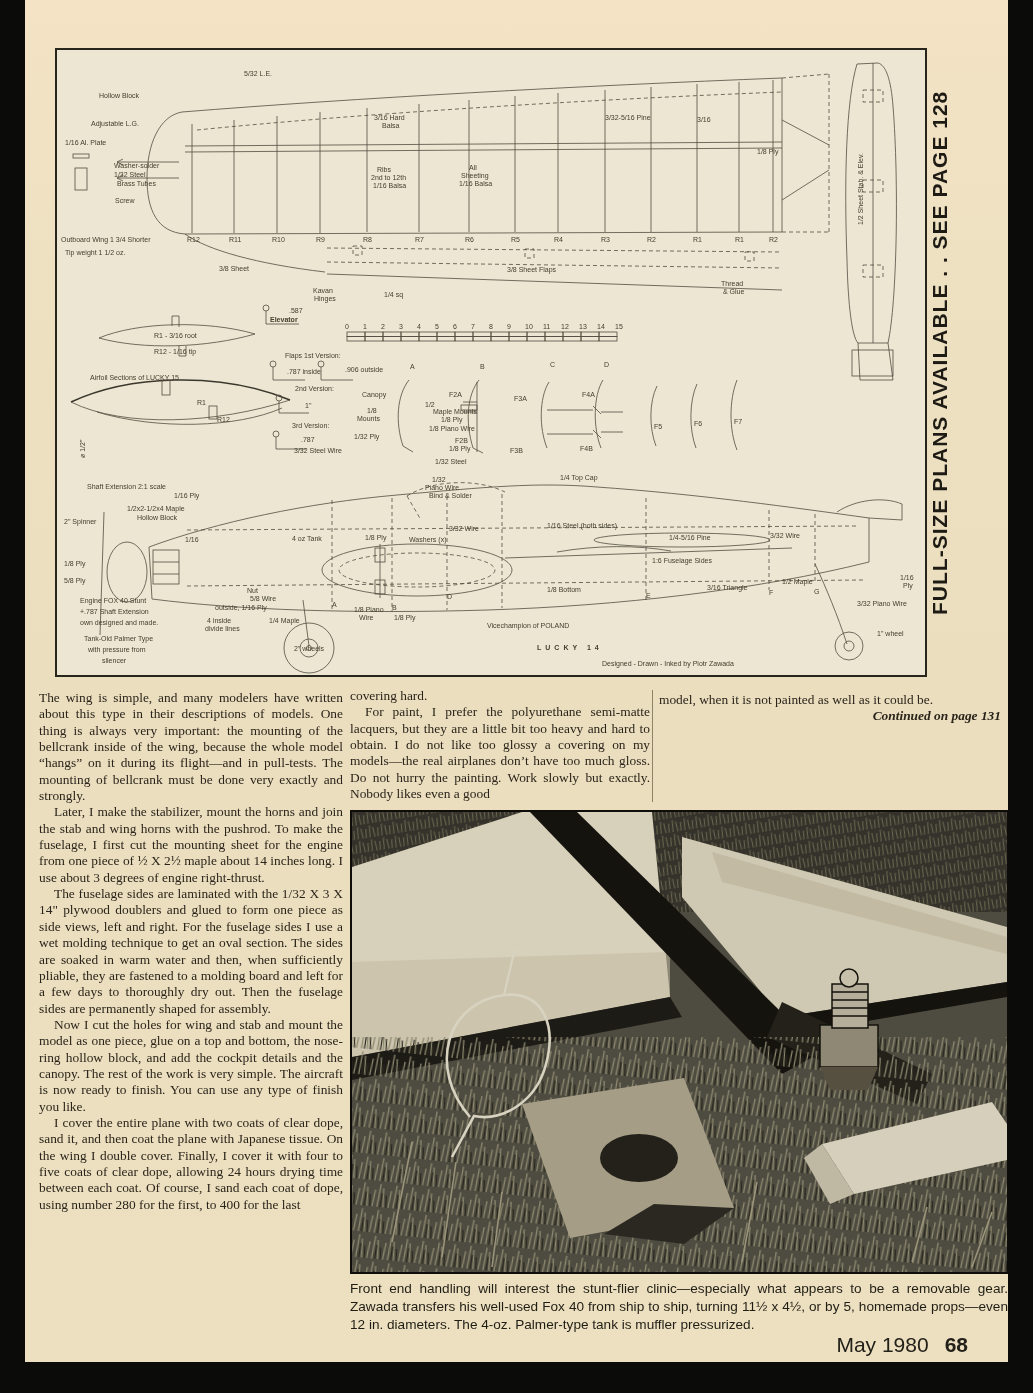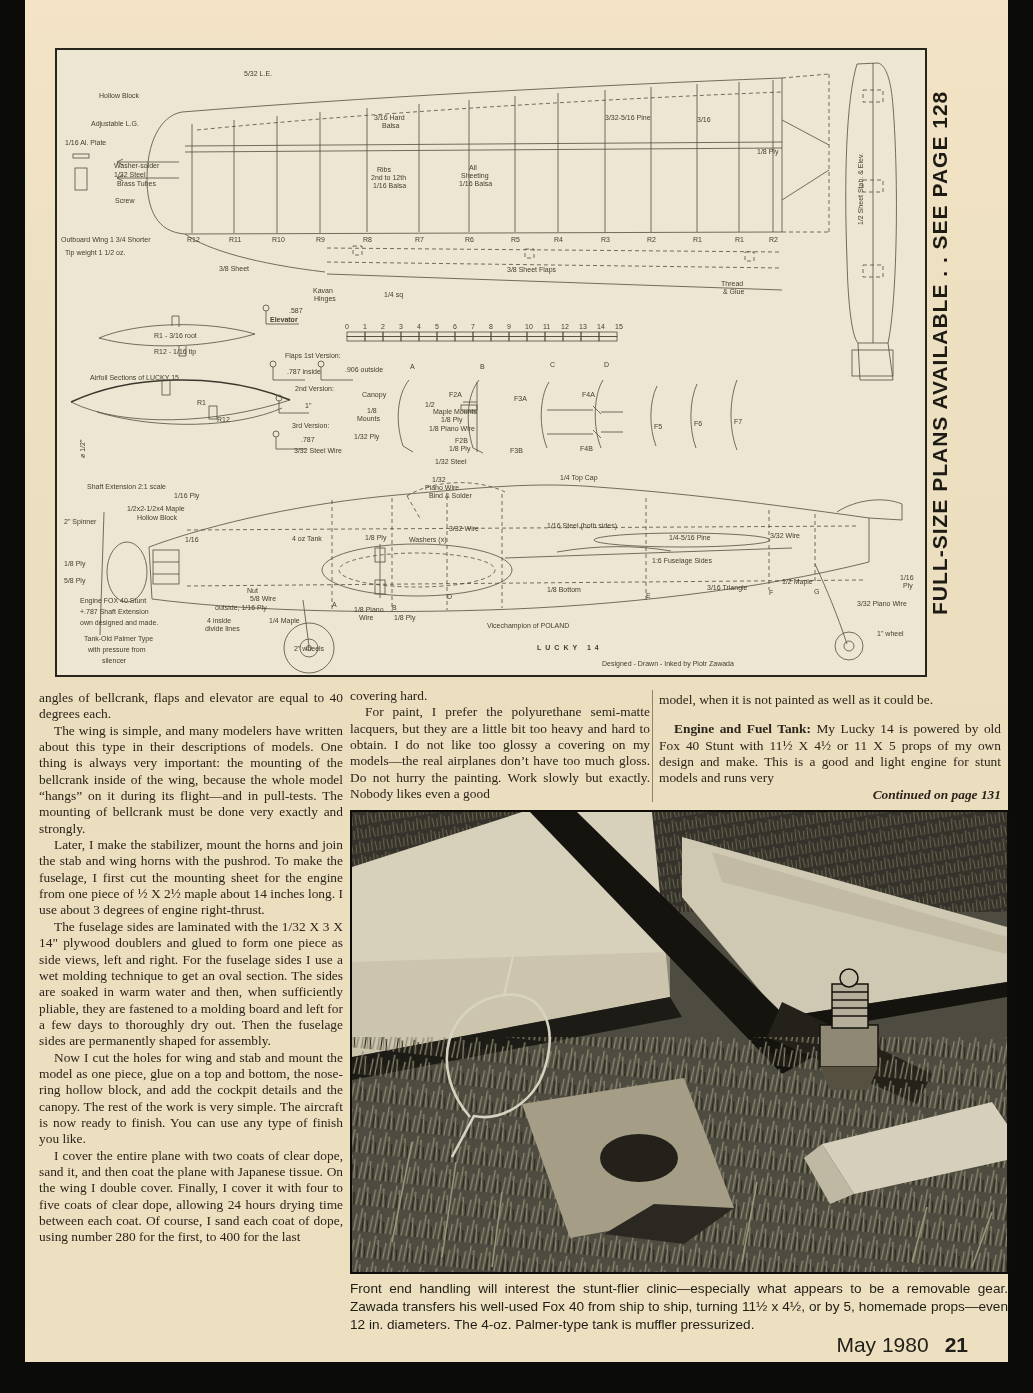--- a/index.html
+++ b/index.html
@@ -334,35 +334,33 @@
           <text x="430" y="578" font-size="8">Vicechampion  of  POLAND</text>
           <text x="480" y="600" font-size="21" font-weight="bold" letter-spacing="4" font-family="&quot;Liberation Serif&quot;, serif">LUCKY 14</text>
           <text x="545" y="616" font-size="7">Designed - Drawn - Inked   by   Piotr  Zawada</text>
         </g>
     </svg>
   </div>
 
   <div class="side-vert">FULL-SIZE PLANS AVAILABLE . . SEE PAGE 128</div>
 
   <div class="col col1">
-      <p>angles of bellcrank, flaps and elevator are equal to 40 degrees each.</p>
       <p>The wing is simple, and many modelers have written about this type in their descriptions of models. One thing is always very important: the mounting of the bellcrank inside of the wing, because the whole model “hangs” on it during its flight—and in pull-tests. The mounting of bellcrank must be done very exactly and strongly.</p>
       <p>Later, I make the stabilizer, mount the horns and join the stab and wing horns with the pushrod. To make the fuselage, I first cut the mounting sheet for the engine from one piece of ½ X 2½ maple about 14 inches long. I use about 3 degrees of engine right-thrust.</p>
       <p>The fuselage sides are laminated with the 1/32 X 3 X 14" plywood doublers and glued to form one piece as side views, left and right. For the fuselage sides I use a wet molding technique to get an oval section. The sides are soaked in warm water and then, when sufficiently pliable, they are fastened to a molding board and left for a few days to thoroughly dry out. Then the fuselage sides are permanently shaped for assembly.</p>
       <p>Now I cut the holes for wing and stab and mount the model as one piece, glue on a top and bottom, the nose-ring hollow block, and add the cockpit details and the canopy. The rest of the work is very simple. The aircraft is now ready to finish. You can use any type of finish you like.</p>
       <p>I cover the entire plane with two coats of clear dope, sand it, and then coat the plane with Japanese tissue. On the wing I double cover. Finally, I cover it with four to five coats of clear dope, allowing 24 hours drying time between each coat. Of course, I sand each coat of dope, using number 280 for the first, to 400 for the last</p>
     </div>
   <div class="col col2">
       <p>covering hard.</p>
       <p>For paint, I prefer the polyurethane semi-matte lacquers, but they are a little bit too heavy and hard to obtain. I do not like too glossy a covering on my models—the real airplanes don’t have too much gloss. Do not hurry the painting. Work slowly but exactly. Nobody likes even a good</p>
     </div>
   <div class="colrule"></div>
   <div class="col col3">
     <p>model, when it is not painted as well as it could be.</p>
-    <p class="para2"><span class="lead">Engine and Fuel Tank:</span><span> My Lucky 14 is powered by old Fox 40 Stunt with 11½ X 4½ or 11 X 5 props of my own design and make. This is a good and light engine for stunt models and runs very</span></p>
     <p class="contd">Continued on page 131</p>
   </div>
 
   <div class="photo">
     <svg width="655" height="460" viewBox="0 0 655 460">
       <defs>
         <pattern id="grassFg" width="16" height="26" patternUnits="userSpaceOnUse" patternTransform="rotate(6)">
           <path d="M2,26 L4,3 M8,26 L7,7 M13,26 L15,9" stroke="#8e8970" stroke-width="1.3" fill="none"></path>
           <path d="M5,26 L6,12 M11,26 L10,14" stroke="#27251c" stroke-width="1.2" fill="none"></path>
         </pattern>
@@ -403,16 +401,16 @@
       <circle cx="497" cy="166" r="9" fill="#c7c0ab" stroke="#14120d" stroke-width="1.5"></circle>
       <path d="M468,255 L526,255 L516,278 L478,278 Z" fill="#55503f" stroke="none"></path>
 
       <path d="M40,430 L60,330 M90,445 L104,350 M140,455 L150,380 M390,450 L405,370 M560,450 L575,395 M620,455 L640,400" stroke="#9a947a" stroke-width="1.6" fill="none"></path>
     </svg>
   </div>
 
   <div class="caption">Front end handling will interest the stunt-flier clinic—especially what appears to be a removable gear. Zawada transfers his well-used Fox 40 from ship to ship, turning 11½ x 4½, or by 5, homemade props—even 12 in. diameters. The 4-oz. Palmer-type tank is muffler pressurized.</div>
 
   <div class="footer">
-    <span>May 1980</span><span class="pagenum">21</span>
+    <span>May 1980</span><span class="pagenum">68</span>
   </div>
 
 </div>
 
 </body></html>

